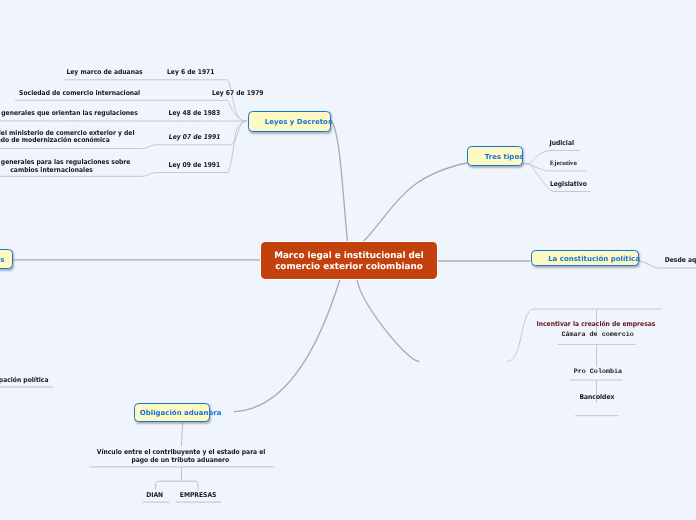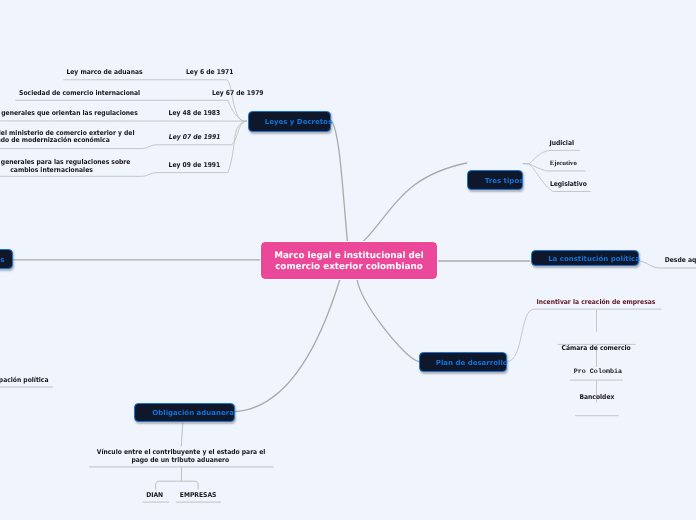--- a/index.html
+++ b/index.html
@@ -10,42 +10,42 @@
     font-family:"DejaVu Sans", sans-serif;
     position:relative;
     -webkit-font-smoothing:antialiased;
     text-rendering:geometricPrecision;
   }
   #canvas{position:absolute;left:0;top:0;width:696px;height:520px;overflow:hidden;transform:translateZ(0);}
   svg.links{position:absolute;left:0;top:0;width:696px;height:520px;pointer-events:none;}
 
   .root-node{
     position:absolute;box-sizing:border-box;
-    background:#ec4899;color:#ffffff;border-radius:4px;outline:1.5px solid #ffffff;
+    background:#c2410c;color:#ffffff;border-radius:4px;outline:1.5px solid #ffffff;
     font-weight:bold;font-size:8.8px;line-height:10.7px;padding-top:3.4px;
     display:flex;align-items:center;justify-content:center;
     text-align:center;
   }
   .branch-node{
     position:absolute;box-sizing:border-box;
-    background:#0f172a;color:#1273db;border:1.8px solid #1776d4;
+    background:#fef9c3;color:#1273db;border:1.8px solid #1776d4;
     border-radius:4.5px;font-weight:bold;font-size:7px;line-height:8px;
     display:flex;align-items:center;justify-content:center;padding-top:2px;
     white-space:nowrap;
     box-shadow:1px 1.5px 2px rgba(50,55,70,0.35);
     padding-left:18px;
   }
   .leaf{
     position:absolute;color:#15161a;font-weight:bold;font-size:6.7px;
     font-stretch:condensed;
     line-height:7.6px;white-space:nowrap;
   }
   .leaf.c{text-align:center;}
   .leaf.r{text-align:right;}
-  .leaf.red{color:#5e1520;}
+  .leaf.red{color:#5e1520;margin-top:22px;}
 </style>
 </head>
 <body>
 
 <div id="canvas">
 
   <svg class="links" viewBox="0 0 696 520">
     <g fill="none" stroke="#aaaaaa" stroke-width="1" stroke-linecap="round">
 
       <path d="M331.6,121.1 C340,133 342.5,190 347.5,242" stroke-width="1.3"></path>
@@ -100,32 +100,31 @@
 
   <div class="root-node" style="left:261px;top:242px;width:176px;height:37px;">
     <div>
       <div>Marco legal e institucional del</div>
       <div>comercio exterior colombiano</div>
     </div>
   </div>
 
   <div class="branch-node" style="left:248.2px;top:110.7px;width:82.4px;height:21px;">Leyes y Decretos</div>
 
-  <div class="branch-node" style="left:467.4px;top:170px;width:55.4px;height:20px;">Tres tipos</div>
+  <div class="branch-node" style="left:467.4px;top:146px;width:55.4px;height:20px;">Tres tipos</div>
 
   <div class="branch-node" style="left:531.3px;top:250.1px;width:107.5px;height:16px;">La constitución política</div>
 
-  <div class="branch-node" style="left:418.7px;top:351.8px;width:88px;height:20px;">Plan de desarrollo</div>
 
-  <div class="branch-node" style="left:133.6px;top:402.6px;width:101px;height:19.8px;">Obligación aduanera</div>
+  <div class="branch-node" style="left:133.6px;top:402.6px;width:76px;height:19.8px;">Obligación aduanera</div>
 
   <div class="branch-node" style="left:-60px;top:249.1px;width:73.2px;height:20.2px;justify-content:flex-end;padding-right:7.7px;">Instituciones</div>
 
   <div class="leaf r" style="left:0px;top:69px;width:142.6px;">Ley marco de aduanas</div>
-  <div class="leaf" style="left:186px;top:69px;">Ley 6 de 1971</div>
+  <div class="leaf" style="left:167px;top:69px;">Ley 6 de 1971</div>
 
   <div class="leaf r" style="left:0px;top:89.5px;width:140.2px;">Sociedad de comercio internacional</div>
   <div class="leaf" style="left:168.9px;top:89.5px;padding-left:43px;">Ley 67 de 1979</div>
 
   <div class="leaf r" style="left:-26.9px;top:110.2px;width:164.7px;">Normas generales que orientan las regulaciones</div>
   <div class="leaf" style="left:168.6px;top:110.2px;">Ley 48 de 1983</div>
 
   <div class="leaf c" style="left:-85.3px;top:129.6px;width:270px;">
     <div>Creación del ministerio de comercio exterior y del</div>
     <div>fondo de modernización económica</div>
@@ -139,21 +138,21 @@
   <div class="leaf" style="left:168.6px;top:161.8px;">Ley 09 de 1991</div>
 
   <div class="leaf" style="left:549.4px;top:139.9px;">Judicial</div>
   <div class="leaf" style="left:549.7px;top:160.4px;font-family:Liberation Serif, serif;">Ejecutivo</div>
   <div class="leaf" style="left:549.9px;top:181.1px;">Legislativo</div>
 
   <div class="leaf" style="left:664.8px;top:257.1px;">Desde aquí</div>
   <div class="leaf r" style="left:-23px;top:377.2px;width:71.5px;">Participación política</div>
 
   <div class="leaf red" style="left:536.5px;top:299px;">Incentivar la creación de empresas</div>
-  <div class="leaf" style="left:561.5px;top:345px;">Cámara de comercio</div>
+  <div class="leaf" style="left:561.5px;top:332px;font-family:Liberation Mono, monospace;">Cámara de comercio</div>
   <div class="leaf" style="left:573.8px;top:369.2px;font-family:Liberation Mono, monospace;">Pro Colombia</div>
   <div class="leaf" style="left:579.4px;top:394px;">Bancoldex</div>
 
   <div class="leaf c" style="left:96.8px;top:449.2px;width:167px;">
     <div>Vínculo entre el contribuyente y el estado para el</div>
     <div>pago de un tributo aduanero</div>
   </div>
   <div class="leaf" style="left:146.2px;top:491.5px;">DIAN</div>
   <div class="leaf" style="left:179.8px;top:491.5px;">EMPRESAS</div>
 

